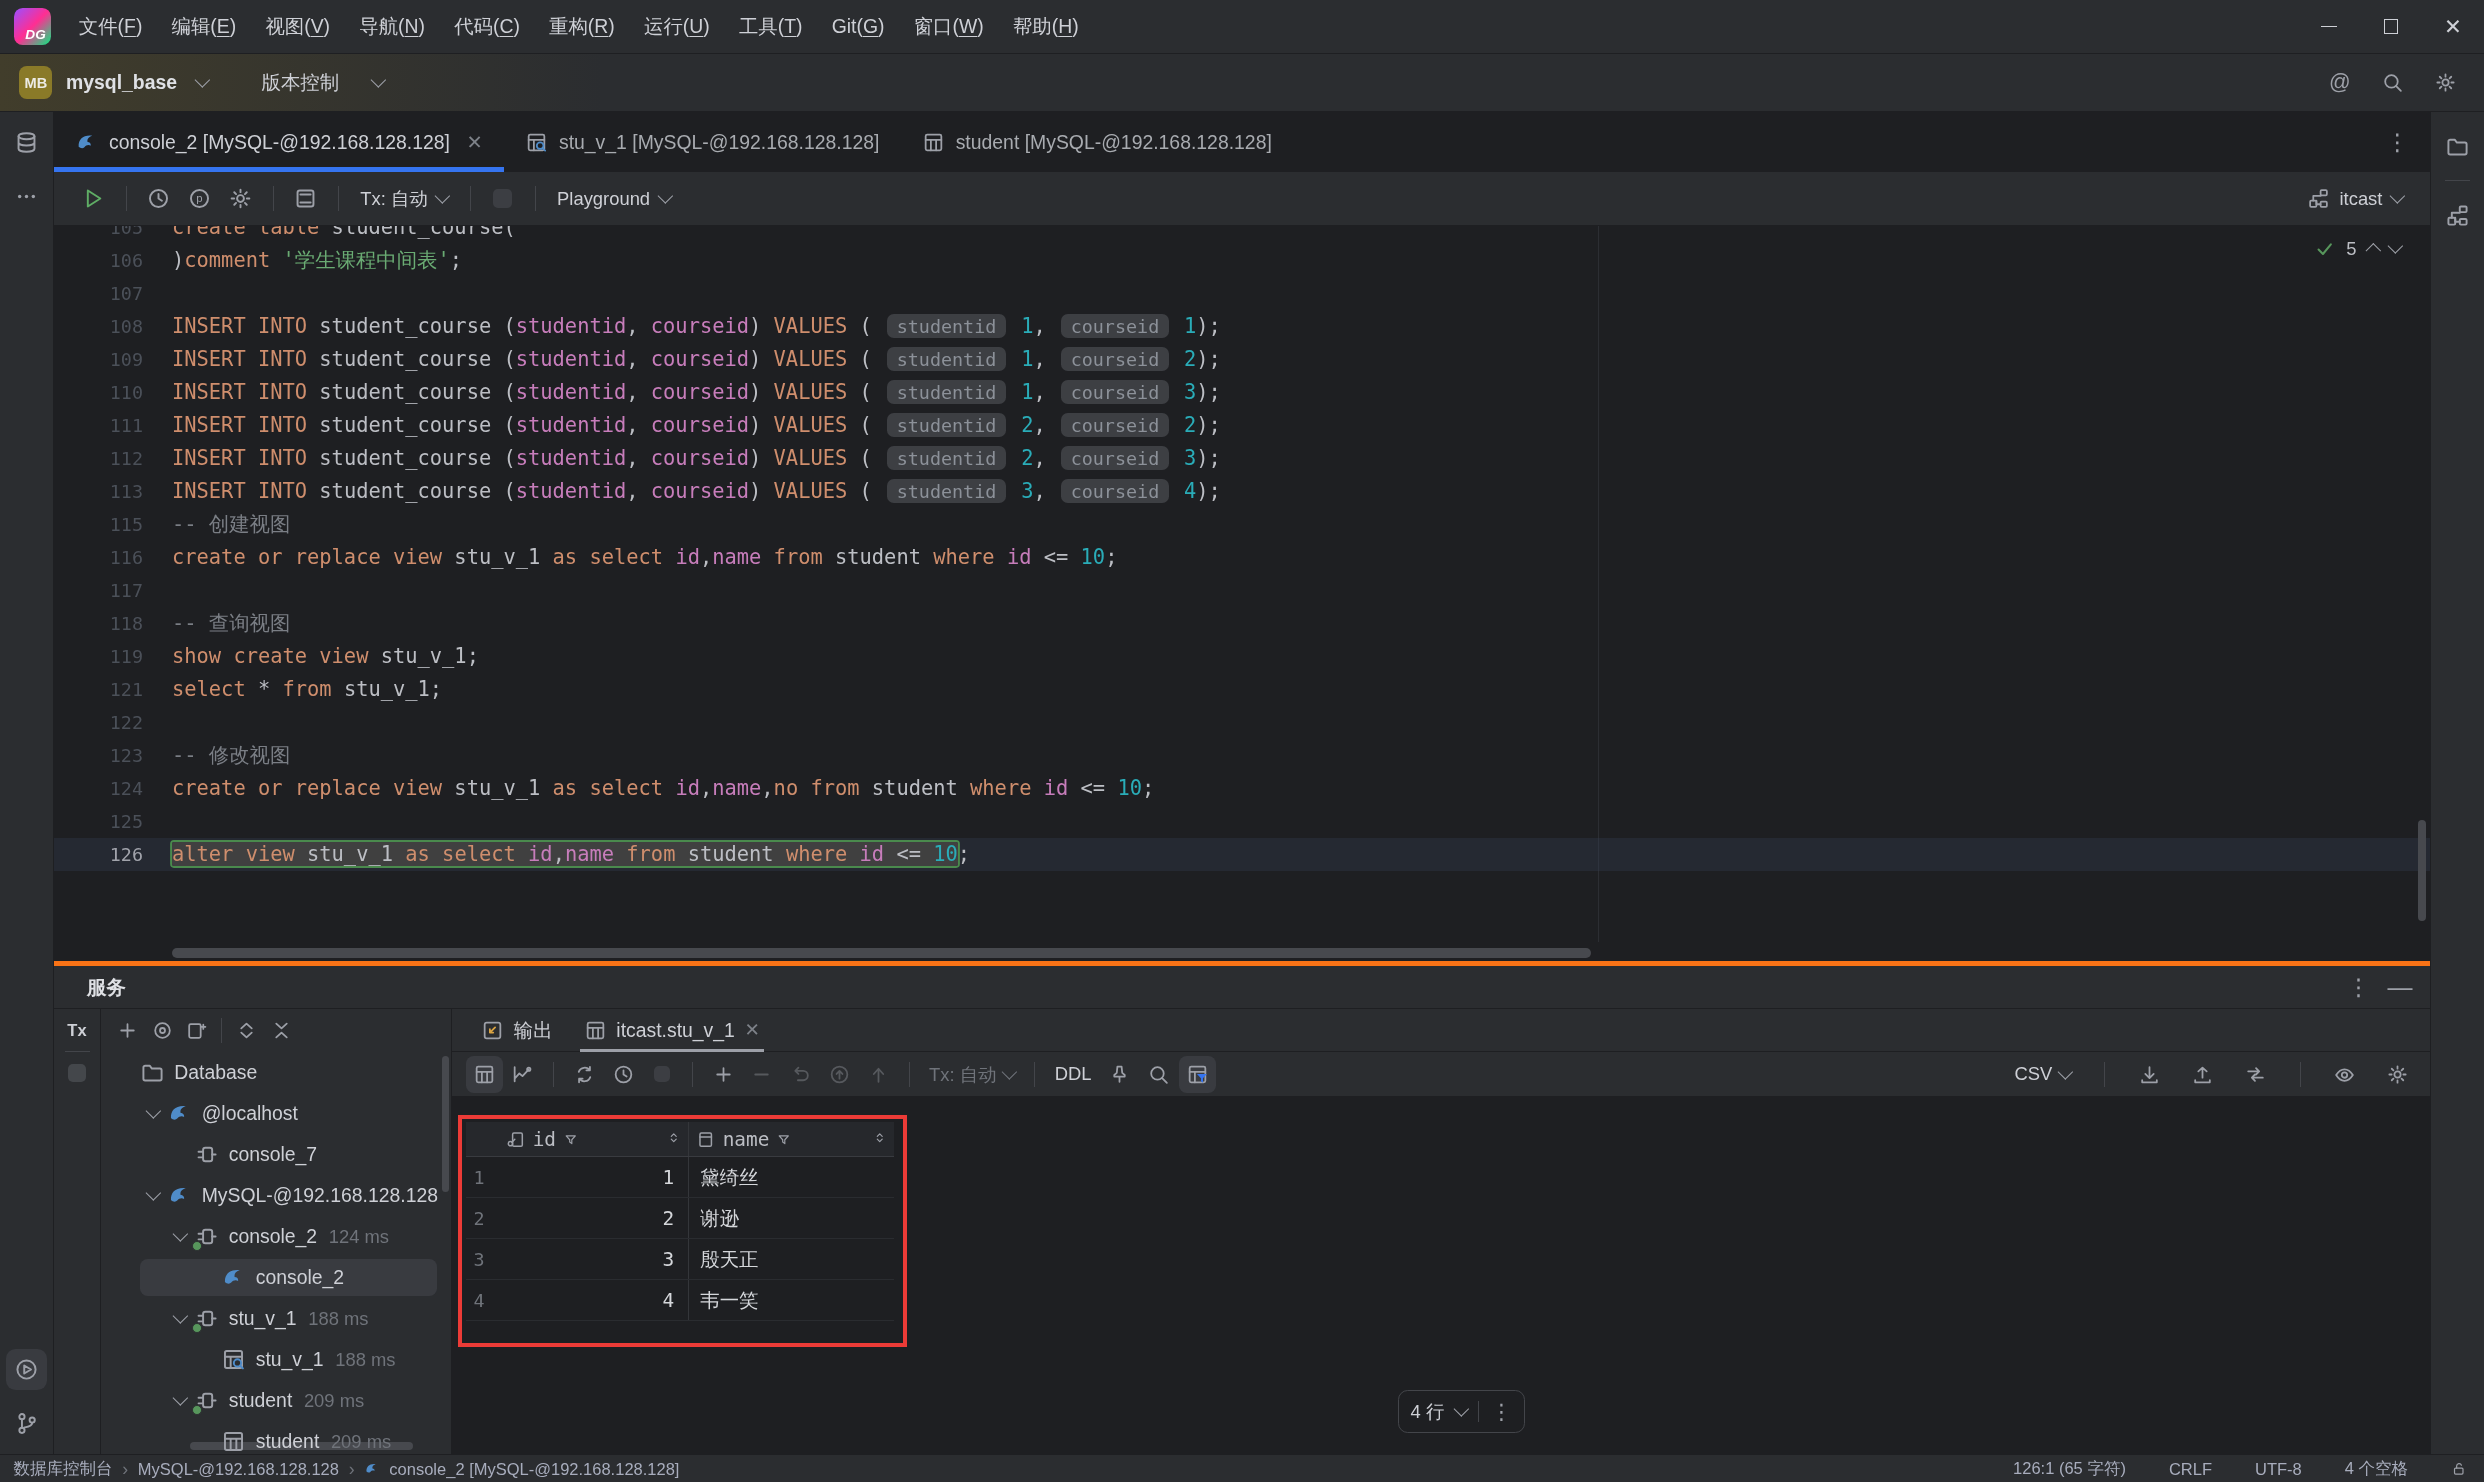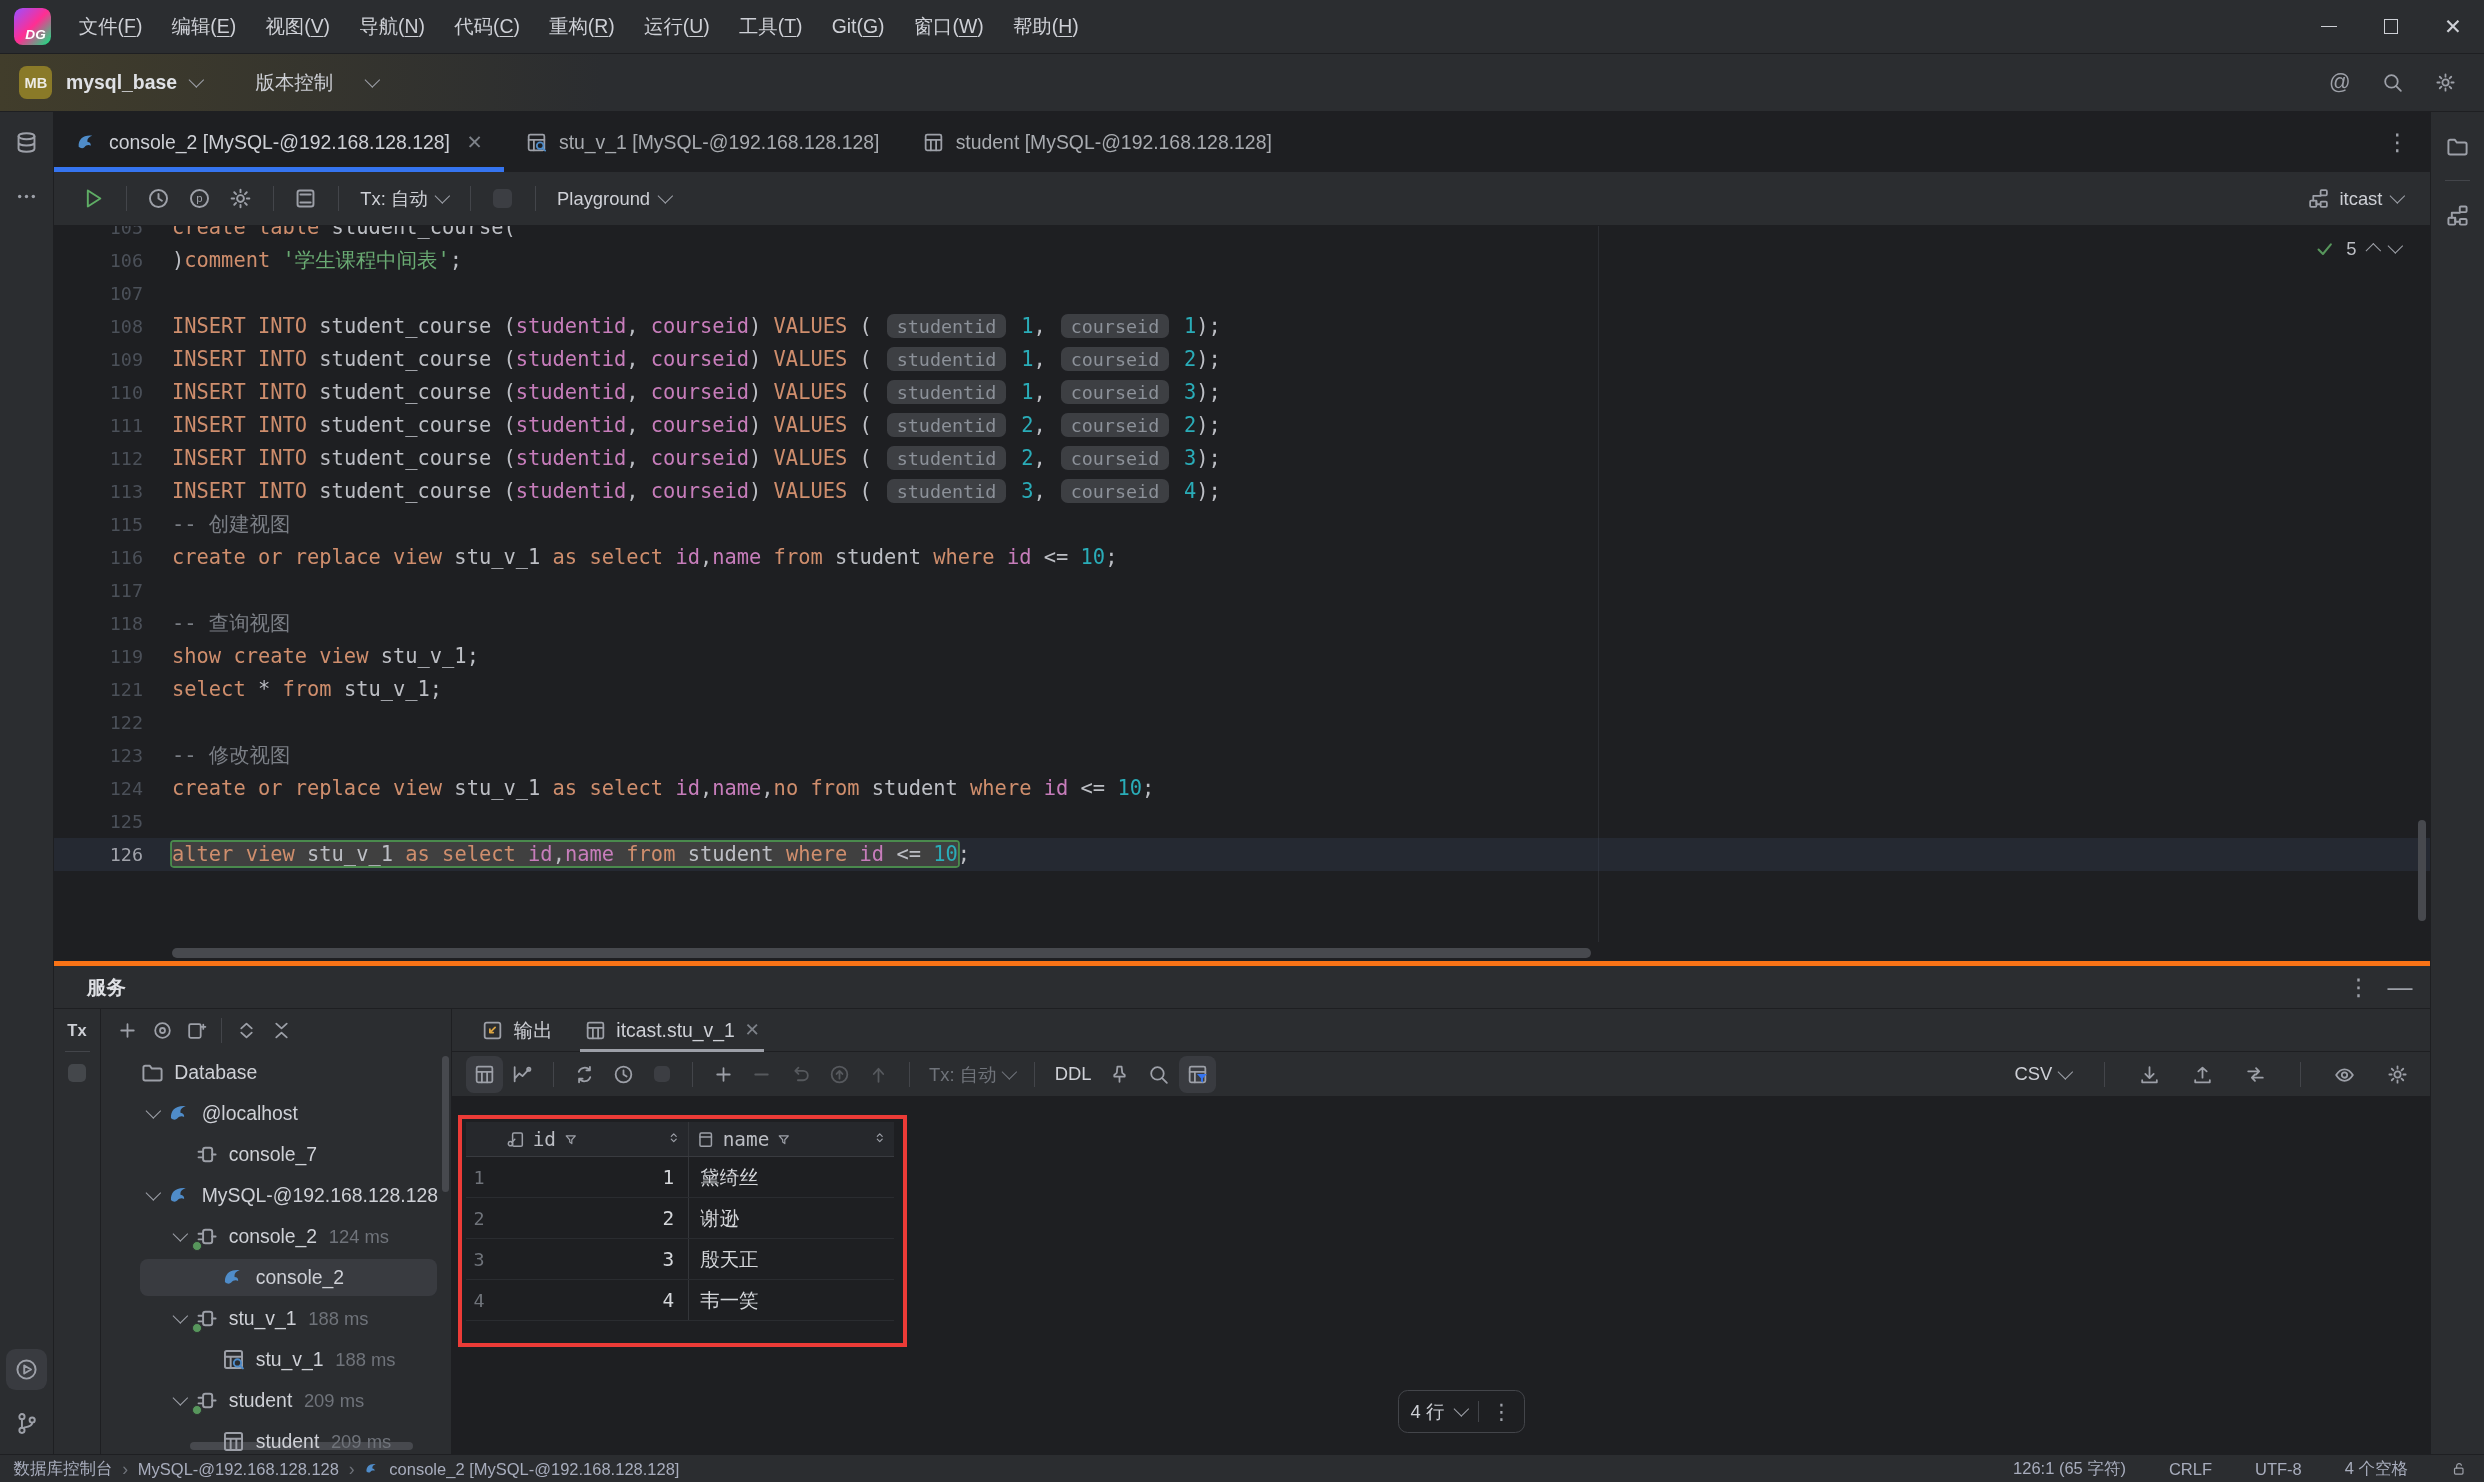--- a/index.html
+++ b/index.html
@@ -157,21 +157,21 @@
         </div>
       <div class="winbtn">
           <span class="sq"></span>
         </div>
       <div class="winbtn" style="font-size:21.3px;">✕</div>
     </div>
   </header>
 
   <div class="projectbar">
     <div class="badge-mb">MB</div>
-    <div style="display:flex;align-items:center;gap:6px;">
+    <div style="display:flex;align-items:center;gap:12px;">
       <span class="proj-name">mysql_base</span>
       <span class="chv"></span>
     </div>
     <div style="display:flex;align-items:center;gap:9.7px;">
       <span class="vcs">版本控制</span>
       <span class="chv"></span>
     </div>
     <div class="topbar-right">
       <div class="tbicon">
           <span>@</span>

